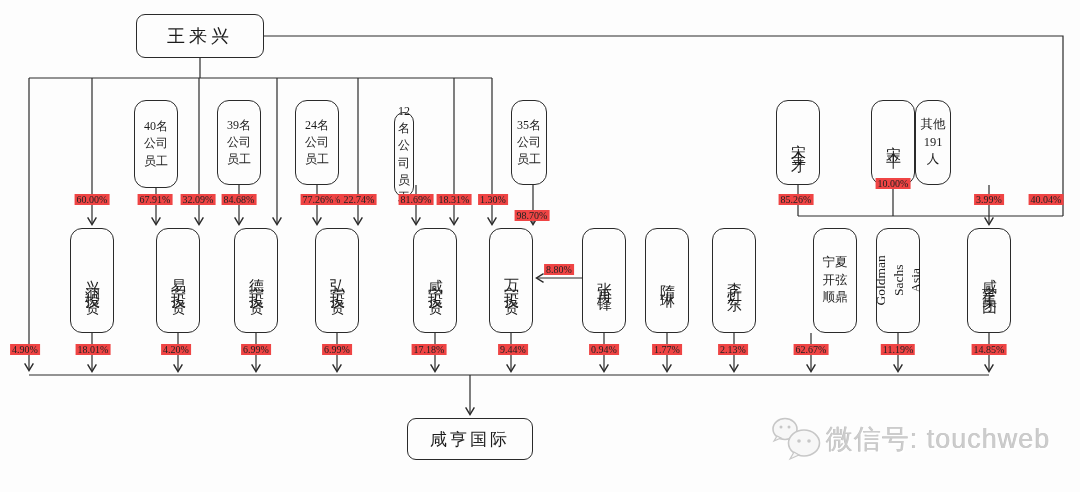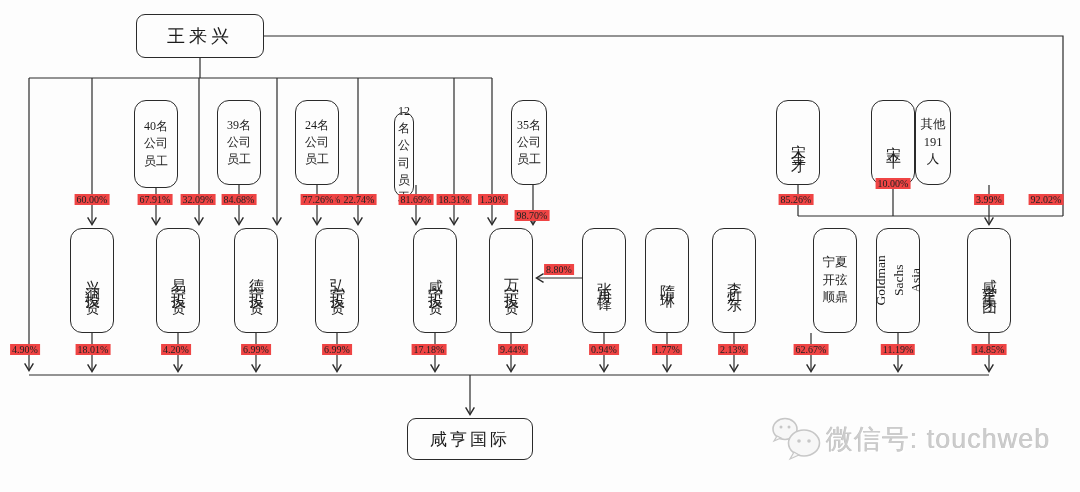--- a/index.html
+++ b/index.html
@@ -180,21 +180,21 @@
   <span class="pct" style="left:277px;top:194px;margin-left:48px;">15.32%</span>
   <span class="pct" style="left:318px;top:194px;">77.26%</span>
   <span class="pct" style="left:359px;top:194px;">22.74%</span>
   <span class="pct" style="left:416px;top:194px;">81.69%</span>
   <span class="pct" style="left:454px;top:194px;">18.31%</span>
   <span class="pct" style="left:493px;top:194px;">1.30%</span>
   <span class="pct" style="left:532px;top:210px;">98.70%</span>
   <span class="pct" style="left:796px;top:194px;">85.26%</span>
   <span class="pct" style="left:893px;top:178px;">10.00%</span>
   <span class="pct" style="left:989px;top:194px;">3.99%</span>
-  <span class="pct" style="left:1046px;top:194px;">92.02%</span>
+  <span class="pct" style="left:1046px;top:194px;">40.04%</span>
 
   <span class="pct" style="left:559px;top:264px;">8.80%</span>
 
   <span class="pct" style="left:25px;top:344px;">4.90%</span>
   <span class="pct" style="left:93px;top:344px;">18.01%</span>
   <span class="pct" style="left:176px;top:344px;">4.20%</span>
   <span class="pct" style="left:256px;top:344px;">6.99%</span>
   <span class="pct" style="left:337px;top:344px;">6.99%</span>
   <span class="pct" style="left:429px;top:344px;">17.18%</span>
   <span class="pct" style="left:513px;top:344px;">9.44%</span>

